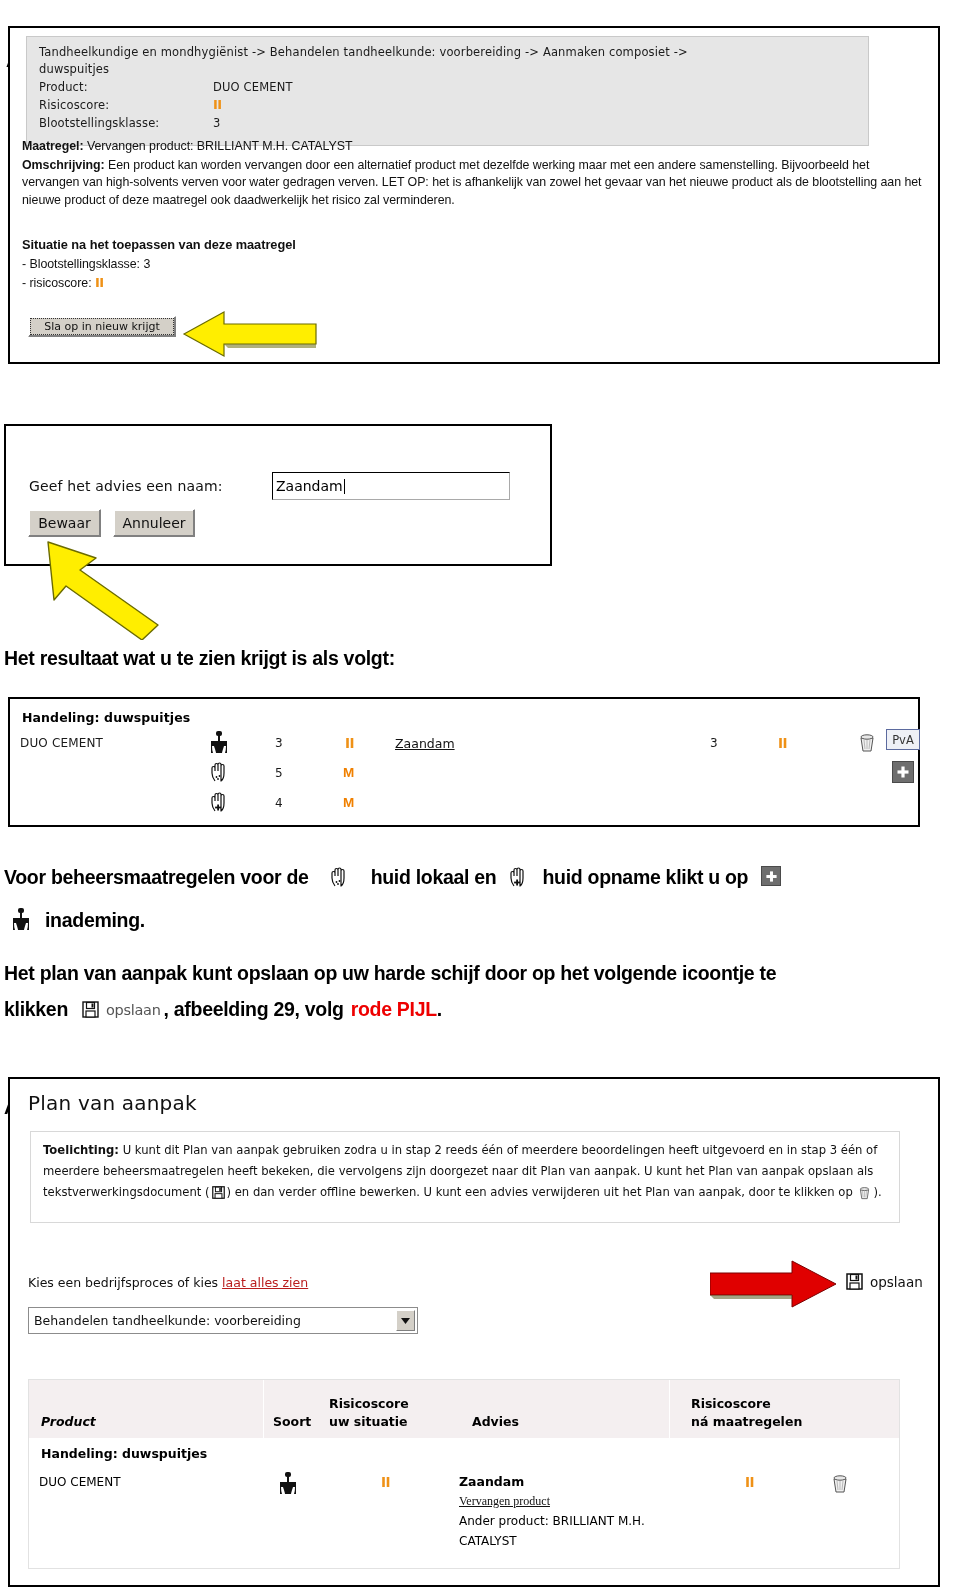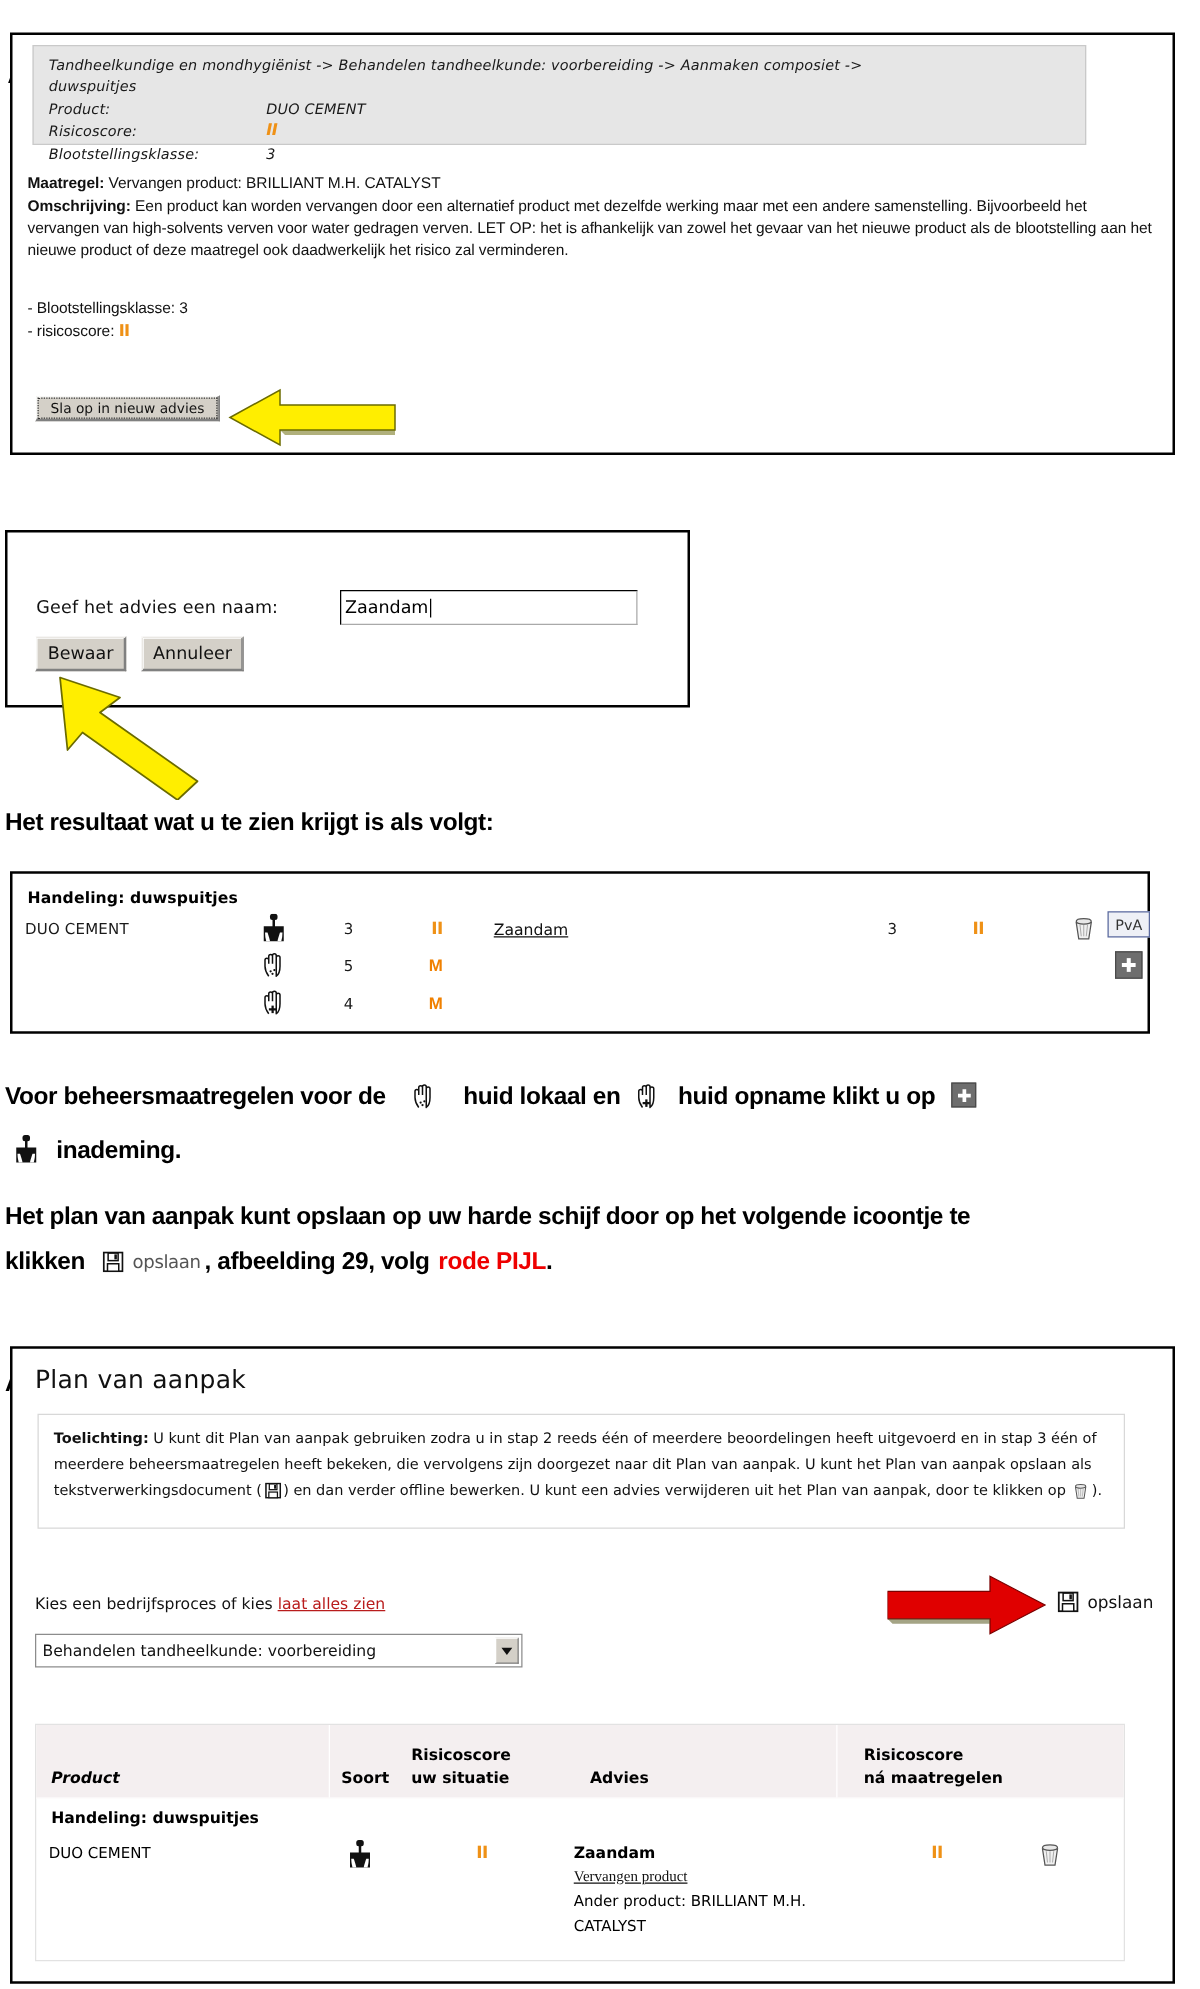--- a/index.html
+++ b/index.html
@@ -218,49 +218,50 @@
     display: flex; align-items: center; justify-content: center;
   }
 </style>
 </head>
 <body>
 
 <div class="fig-caption abs" style="left:6px; top:4px;">Afbeelding 27.</div>
 
 <div class="shot" style="left:8px; top:26px; width:932px; height:338px; border-width:2px;">
 
-  <div class="grey-panel" style="left:16px; top:8px; width:843px; height:80px;font-style:italic;">
+  <div class="grey-panel" style="left:16px; top:8px; width:843px; height:110px;">
     <div class="scr-txt abs" style="left:12px; top:9px;">Tandheelkundige en mondhygiënist -&gt; Behandelen tandheelkunde: voorbereiding -&gt; Aanmaken composiet -&gt;</div>
     <div class="scr-txt abs" style="left:12px; top:26px;">duwspuitjes</div>
 
     <div class="scr-txt abs" style="left:12px; top:44px;">Product:</div>
     <div class="scr-txt abs" style="left:186px; top:44px;">DUO CEMENT</div>
 
     <div class="scr-txt abs" style="left:12px; top:62px;">Risicoscore:</div>
     <div class="scr-txt risk-ii abs" style="left:186px; top:61px; font-size:13px;">II</div>
 
     <div class="scr-txt abs" style="left:12px; top:80px;">Blootstellingsklasse:</div>
     <div class="scr-txt abs" style="left:186px; top:80px;">3</div>
   </div>
 
   <div class="para-block" style="left:12px; top:110px; width:906px;">
     <div><b>Maatregel:</b><span> Vervangen product: BRILLIANT M.H. CATALYST</span></div>
     <div style="margin-top:1px;"><b>Omschrijving:</b><span> Een product kan worden vervangen door een alternatief product met dezelfde werking maar met een andere samenstelling. Bijvoorbeeld het vervangen van high-solvents verven voor water gedragen verven. LET OP: het is afhankelijk van zowel het gevaar van het nieuwe product als de blootstelling aan het nieuwe product of deze maatregel ook daadwerkelijk het risico zal verminderen.</span></div>
   </div>
 
   <div class="para-block" style="left:12px; top:208px; width:500px;">
+    <div style="font-weight:bold; font-size:12.8px;">Situatie na het toepassen van deze maatregel</div>
     <div style="margin-top:2px;">-  Blootstellingsklasse:   3</div>
     <div style="margin-top:1px;">
       <span>-  risicoscore:</span>
       <span class="risk-ii" style="font-size:13px;">II</span>
     </div>
   </div>
 
   <div class="win-btn dotted-focus" style="left:18px; top:288px; width:148px; height:21px;">
-    <span>Sla op in nieuw advies</span>
+    <span>Sla op in nieuw krijgt</span>
   </div>
 
   <svg class="yellow-arrow-left" style="left:170px; top:282px;" width="140" height="48" viewBox="0 0 140 48">
     <polygon points="4,24 44,2 44,14 136,14 136,34 44,34 44,46" fill="#ffee00" stroke="#6b6b00" stroke-width="1.2"></polygon>
     <polygon points="44,34 136,34 136,38 48,38" fill="#6f6f10" opacity="0.55"></polygon>
   </svg>
 </div>
 
 <div class="fig-caption abs" style="left:6px; top:399px;">Afbeelding 28.</div>
 

